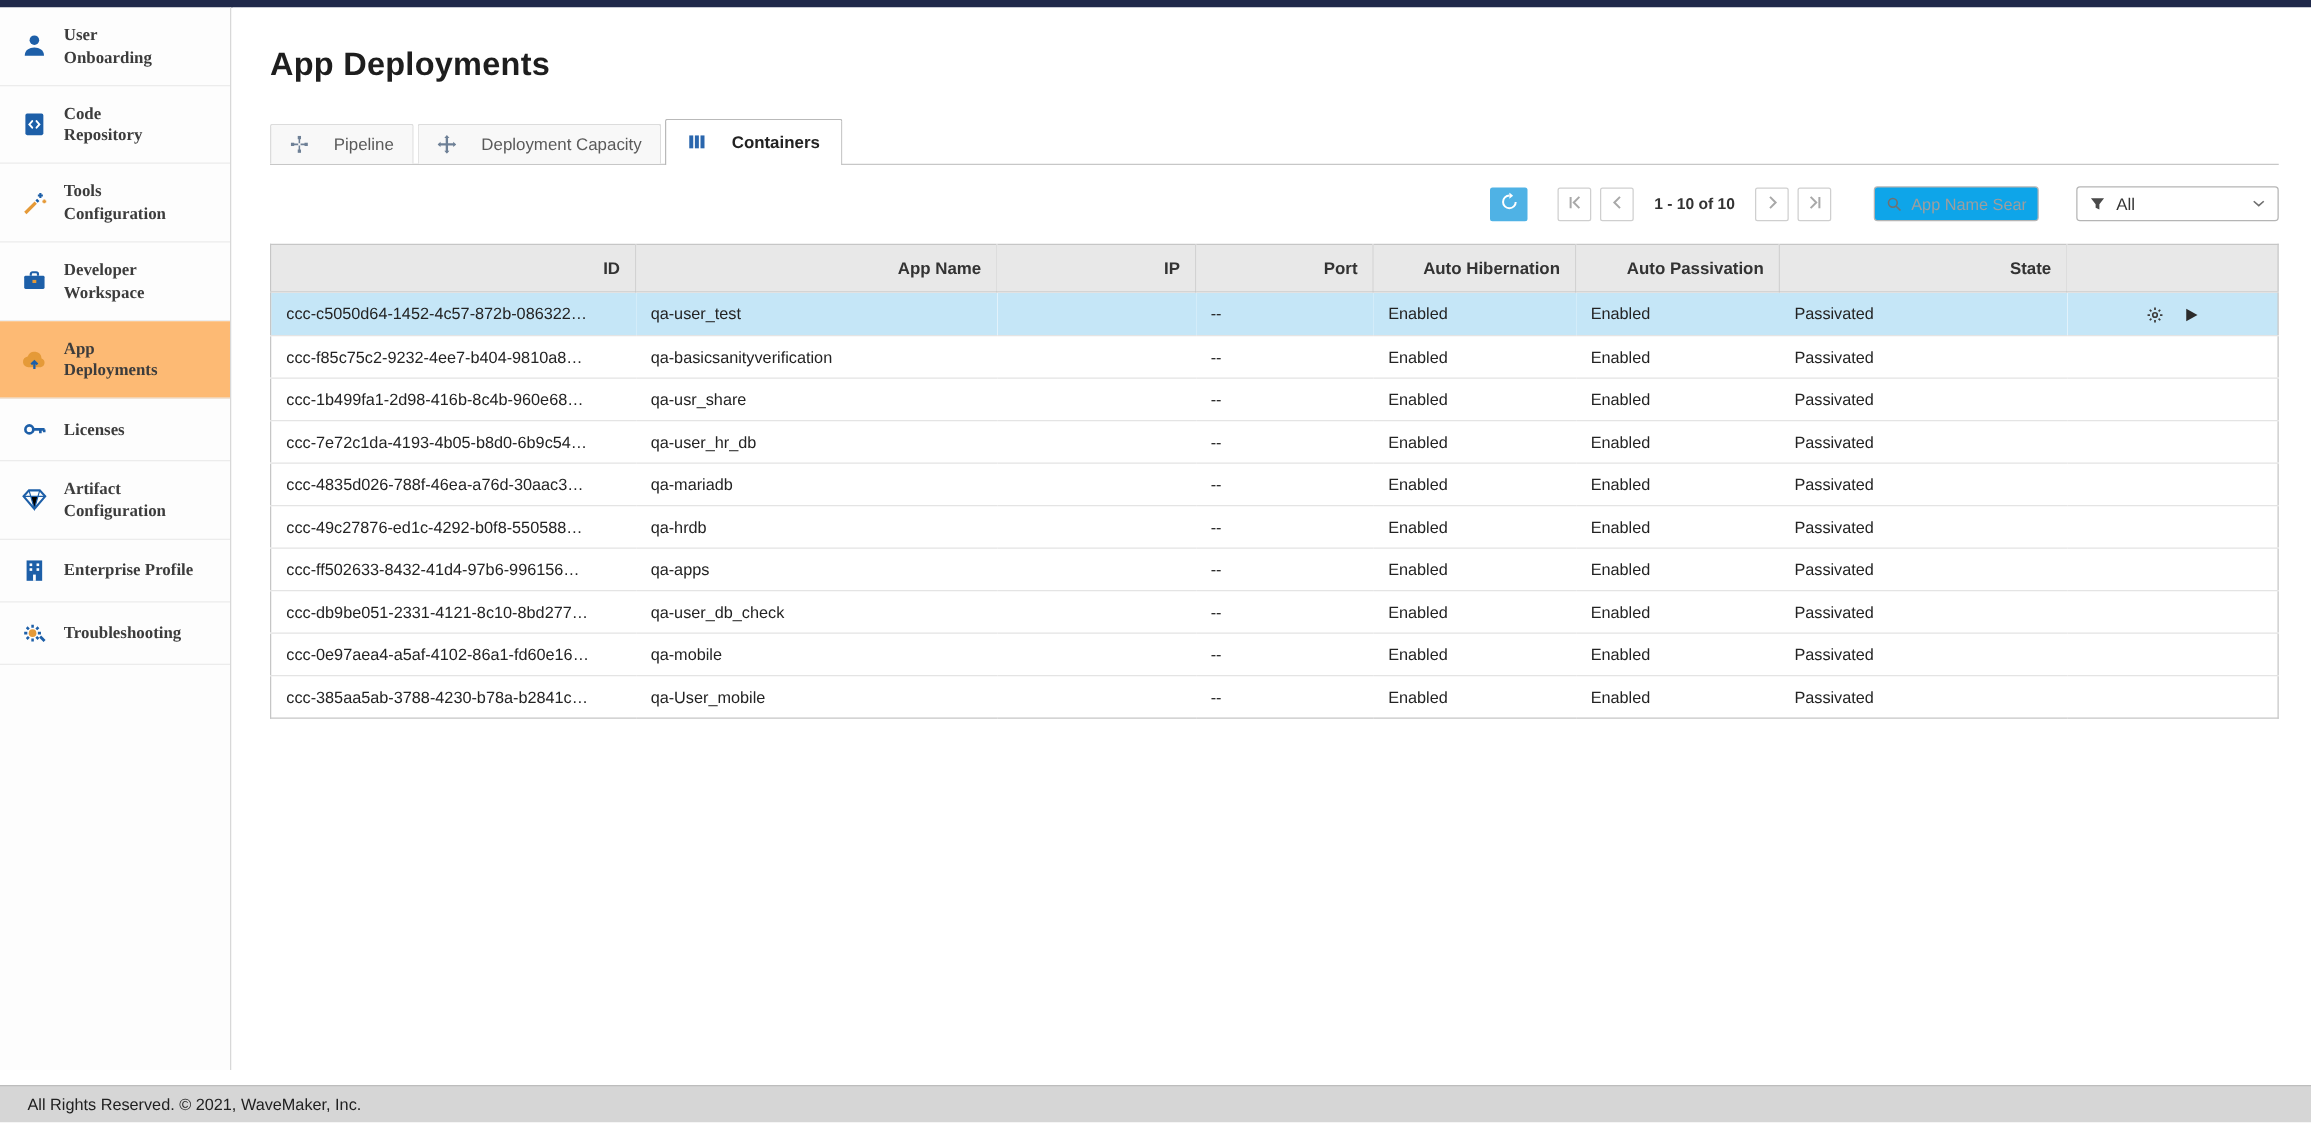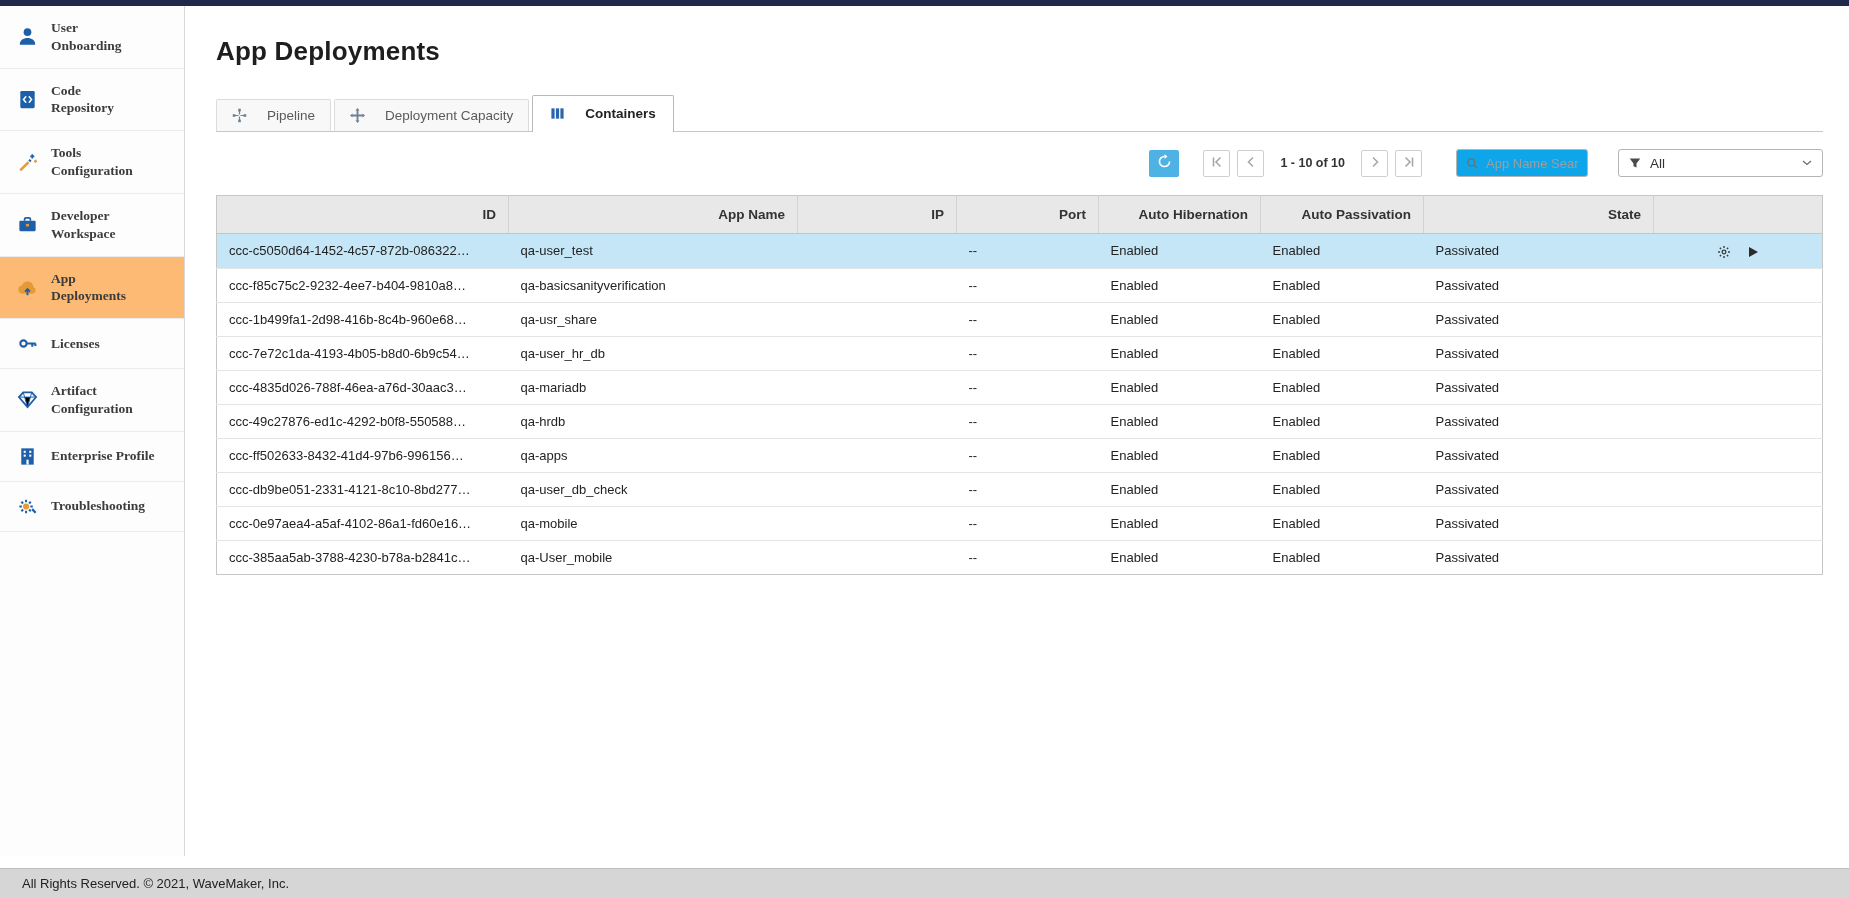--- a/index.html
+++ b/index.html
@@ -56,21 +56,21 @@
   }
   .pg-text { font-size:12.5px; font-weight:700; color:#333; margin:0 9px; white-space:nowrap; }
   .search-box {
     display:flex; align-items:center; gap:7px; width:132px; height:28px;
     border:1px solid #b5b5b5; border-radius:3px; background:#0ea5e9; padding:0 9px; margin-left:22px;
   }
   .search-box input { border:none; outline:none; flex:1; min-width:0; font-size:13px; color:#333; font-family:"Liberation Sans", sans-serif; background:transparent; }
   .search-box input::placeholder { color:#9e9e9e; }
   .filter-box {
     display:flex; align-items:center; justify-content:space-between; gap:8px;
-    width:205px; height:28px; border:1px solid #b5b5b5; border-radius:3px; background:#fff;
+    width:162px; height:28px; border:1px solid #b5b5b5; border-radius:3px; background:#fff;
     padding:0 10px; margin-left:18px; cursor:pointer;
   }
   .filter-left { display:flex; align-items:center; gap:9px; }
   .filter-value { font-size:13.5px; color:#333; }
 
   
   table { width:100%; border-collapse:collapse; table-layout:fixed; margin-top:18px; border:1px solid #c6c6c6; }
   thead th {
     background:#e8e8e8; font-size:13.5px; font-weight:700; color:#333; text-align:right;
     padding:11px 12px; border-right:1px solid #d2d2d2; border-bottom:1px solid #c6c6c6;

